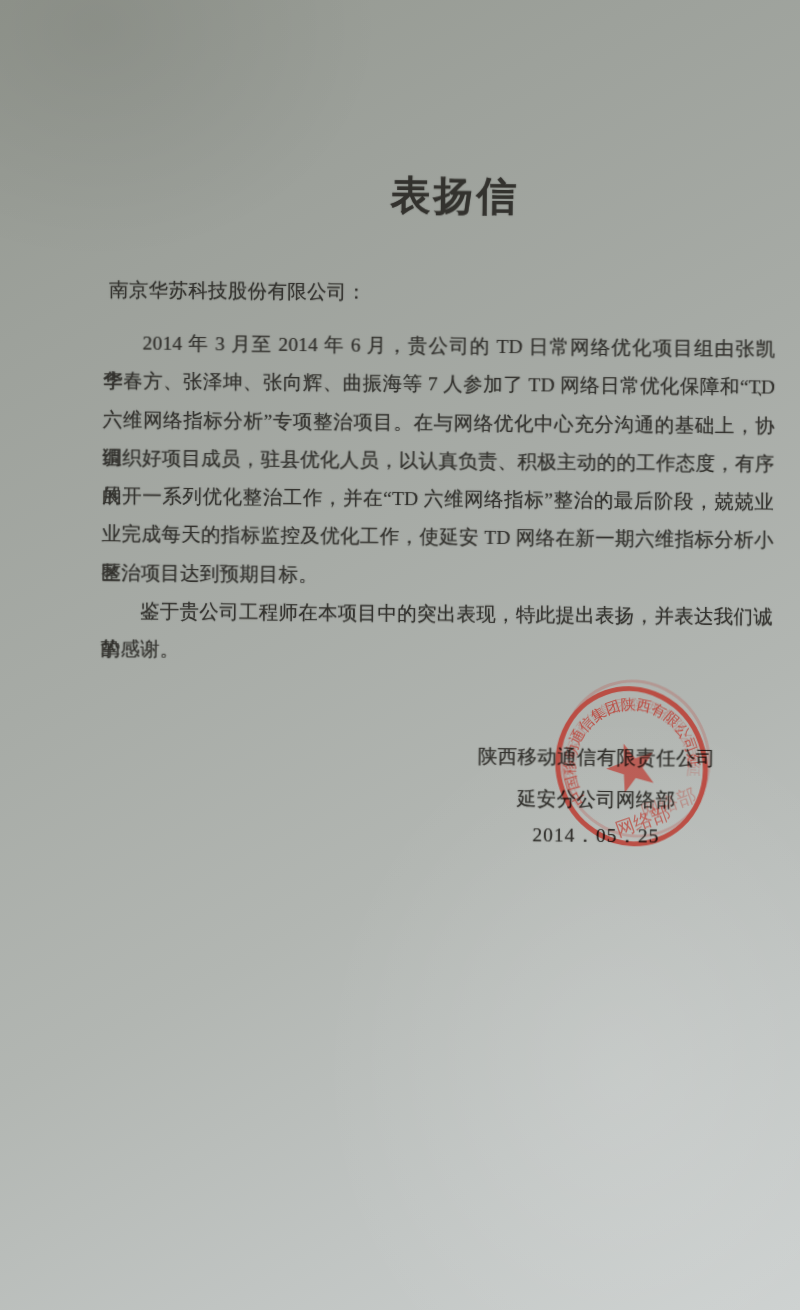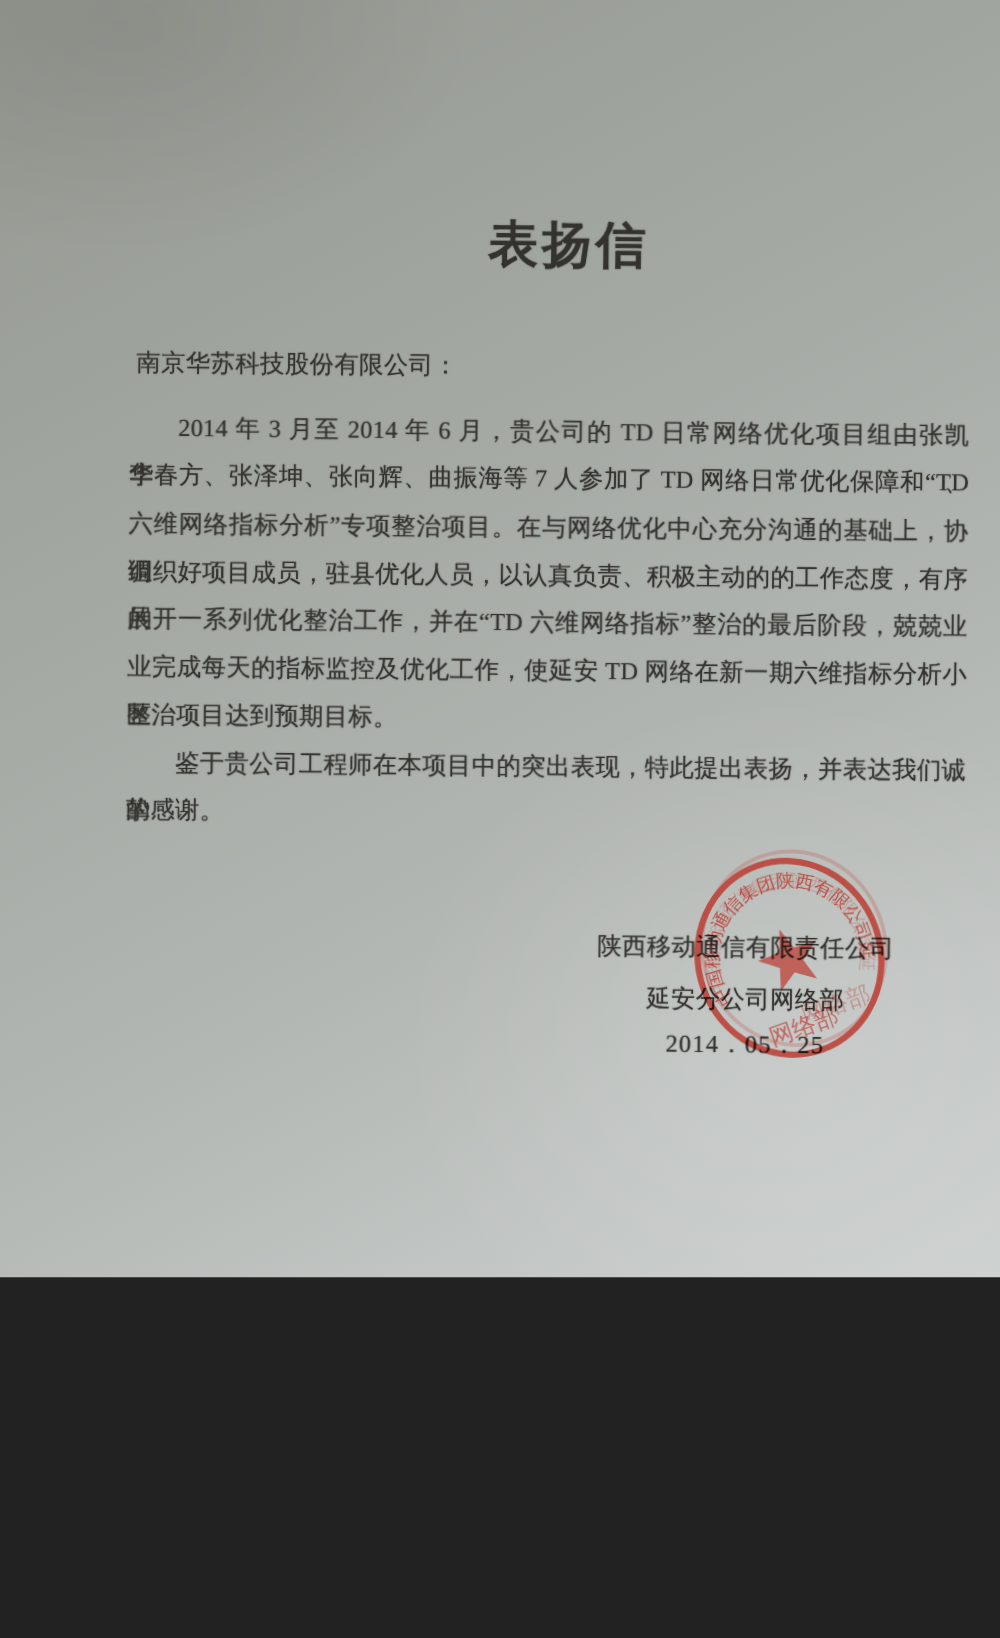--- a/index.html
+++ b/index.html
@@ -4,21 +4,21 @@
 <style>
   :root{
     --paper-dark:#93978f;
     --paper-light:#cdd1d0;
     --ink:#33322e;
     --stamp-red:#bc4238;
   }
   html,body{margin:0;padding:0;background:#222;}
   .photo{
     position:relative;
-    width:800px;height:1022px;
+    width:800px;height:1310px;
     overflow:hidden;
     font-family:"Liberation Serif","DejaVu Serif",serif;
     background:
       radial-gradient(ellipse 60% 30% at 12% 2%, rgba(0,0,0,0.07), rgba(0,0,0,0) 60%),
       radial-gradient(ellipse 55% 40% at 78% 82%, rgba(255,255,255,0.12), rgba(255,255,255,0) 70%),
       linear-gradient(152deg, var(--paper-dark) 0%, #9da19b 20%, #a7aba6 42%, #b2b6b2 63%, #c0c4c2 82%, var(--paper-light) 100%);
   }
   .sheet{
     position:absolute;inset:0;
     transform:rotate(0.55deg);

